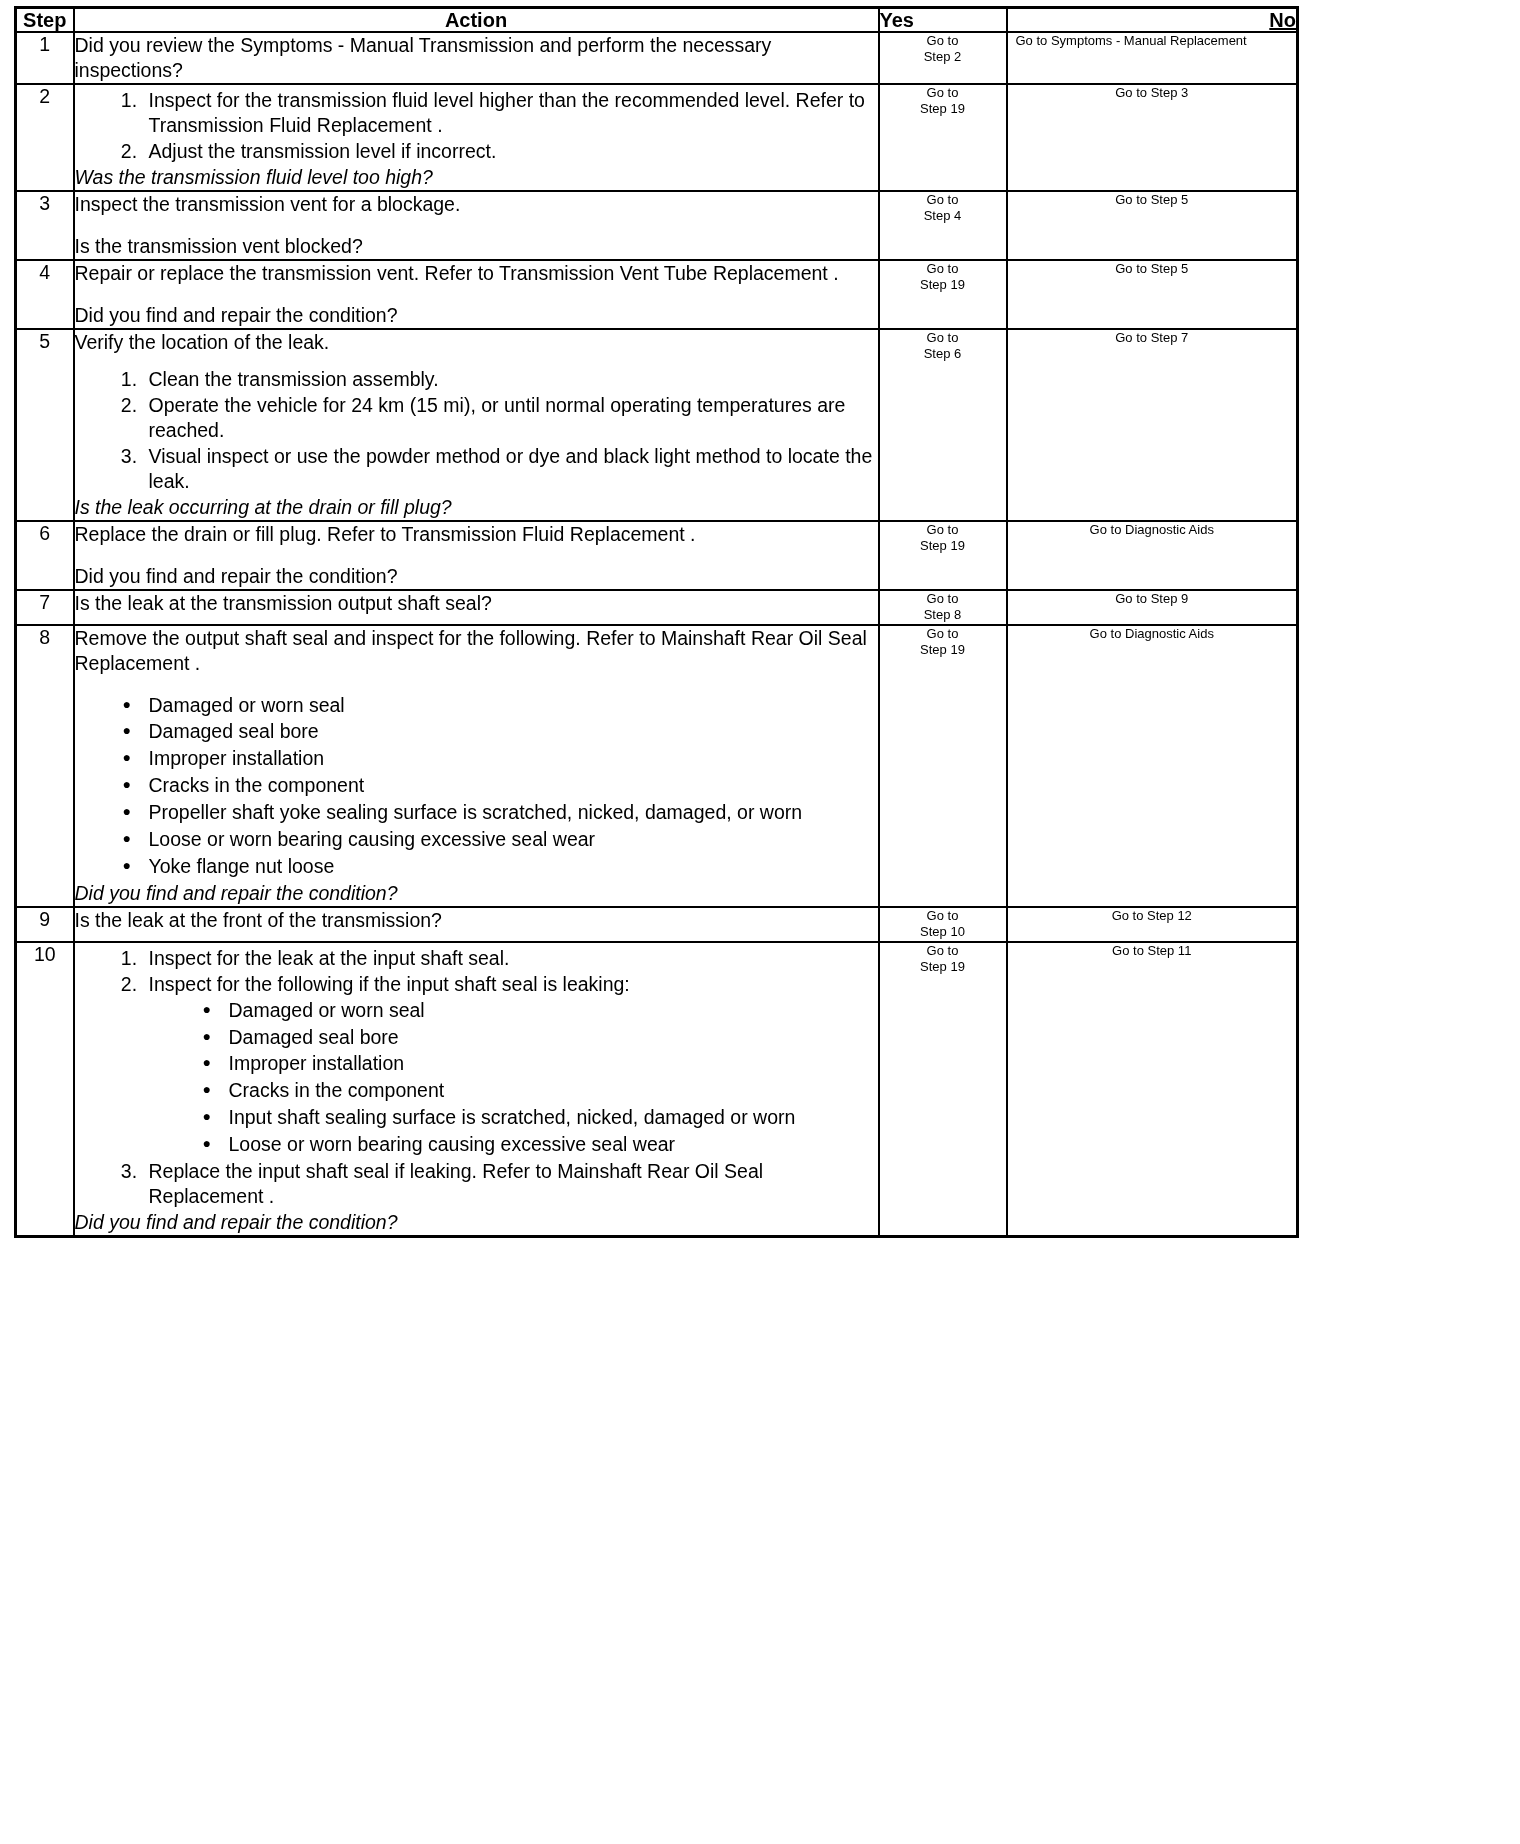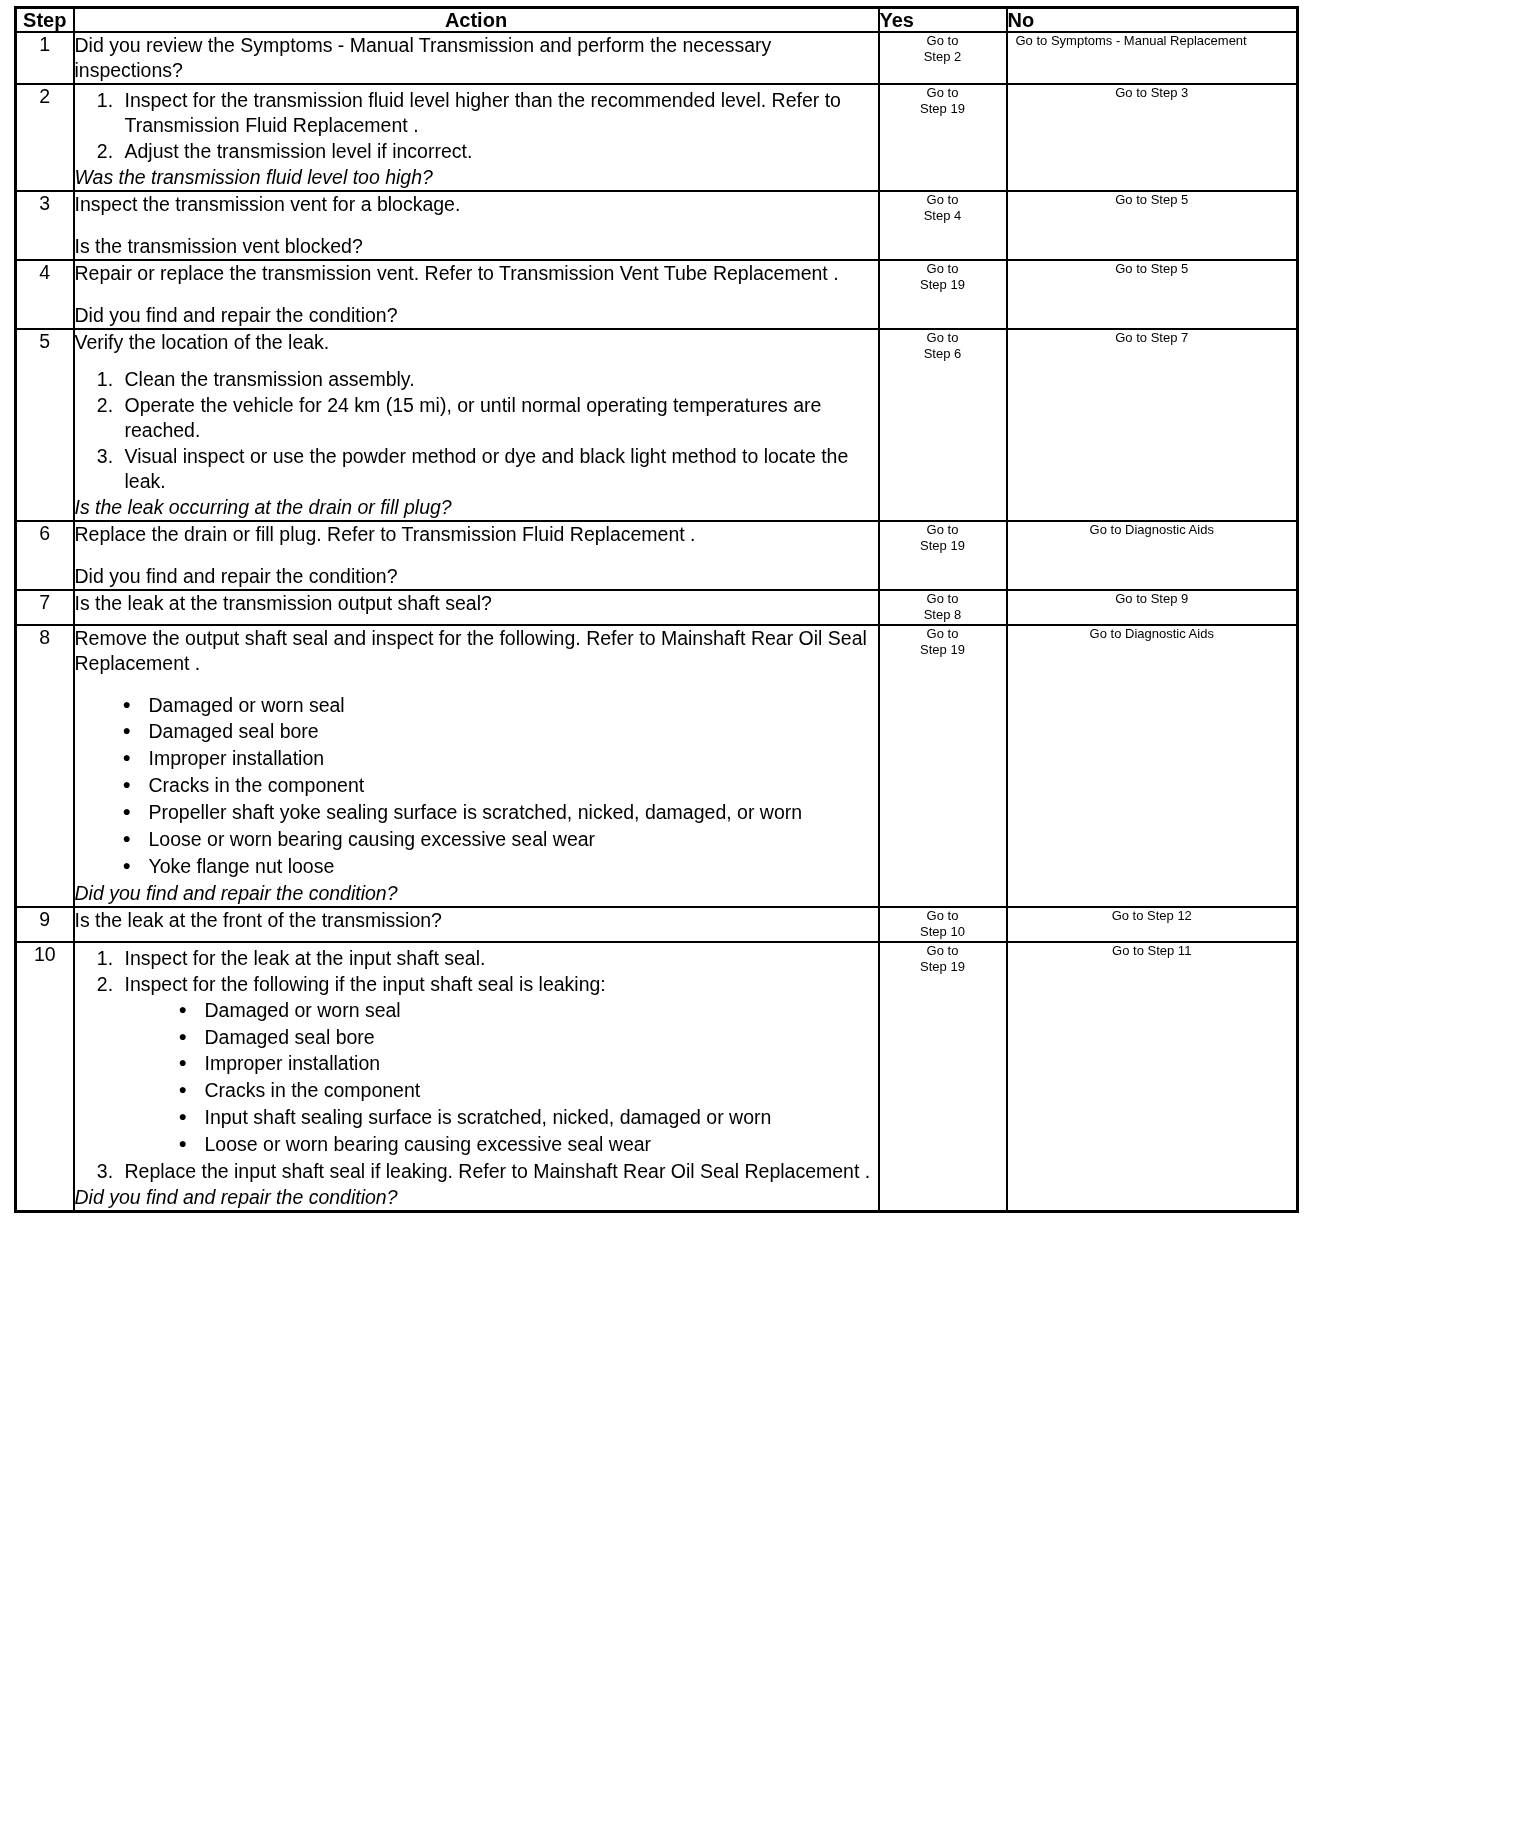--- a/index.html
+++ b/index.html
@@ -36,21 +36,21 @@
   }
   thead th {
     font-size: 20px;
     font-weight: bold;
     padding: 4px 6px 6px 6px;
     line-height: 1.1;
   }
   th.h-step { text-align: center; }
   th.h-action { text-align: center; }
   th.h-yes { text-align: left; padding-left: 8px; }
-  th.h-no { text-align: left; padding-left: 8px; }
+  th.h-no { text-align: right; padding-left: 8px; text-decoration: underline; }
 
   td.definition {
     font-size: 19.5px;
     padding: 5px 6px 6px 6px;
     line-height: 1.2;
   }
   td.step-num {
     text-align: center;
     font-size: 19.5px;
     vertical-align: middle;
@@ -81,21 +81,21 @@
   }
 
   .action p {
     margin: 0 0 0 0;
   }
   .action p + p {
     margin-top: 17px;
   }
   ol.num {
     margin: 3px 0 0 0;
-    padding-left: 44px;
+    padding-left: 68px;
     list-style: decimal;
   }
   ol.num > li {
     margin-bottom: 1px;
     padding-left: 6px;
   }
   ul.bul {
     margin: 3px 0 0 0;
     padding-left: 48px;
     list-style: none;

